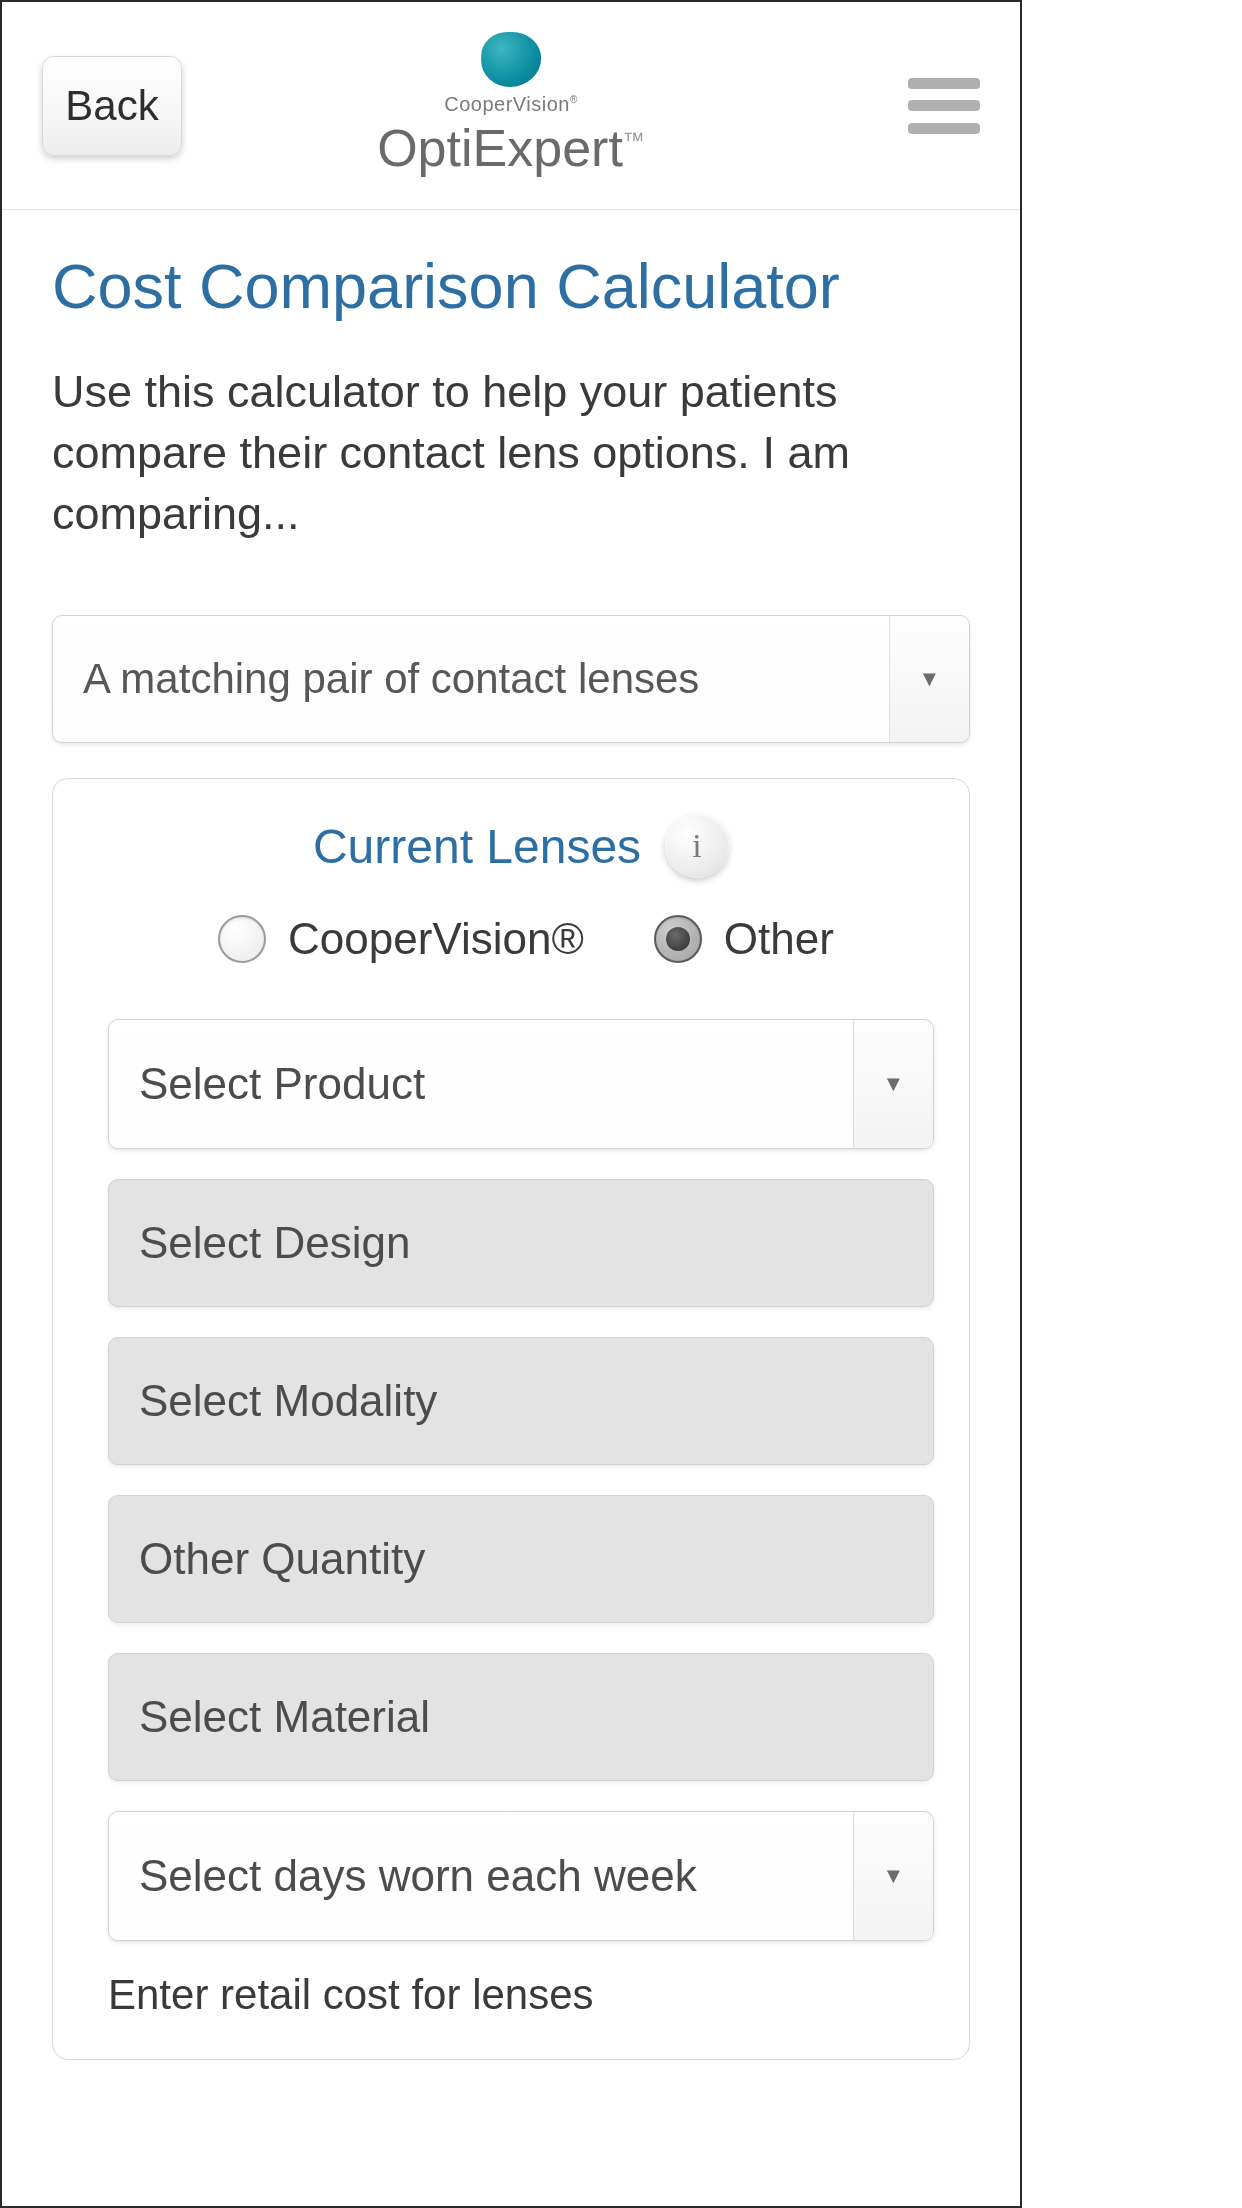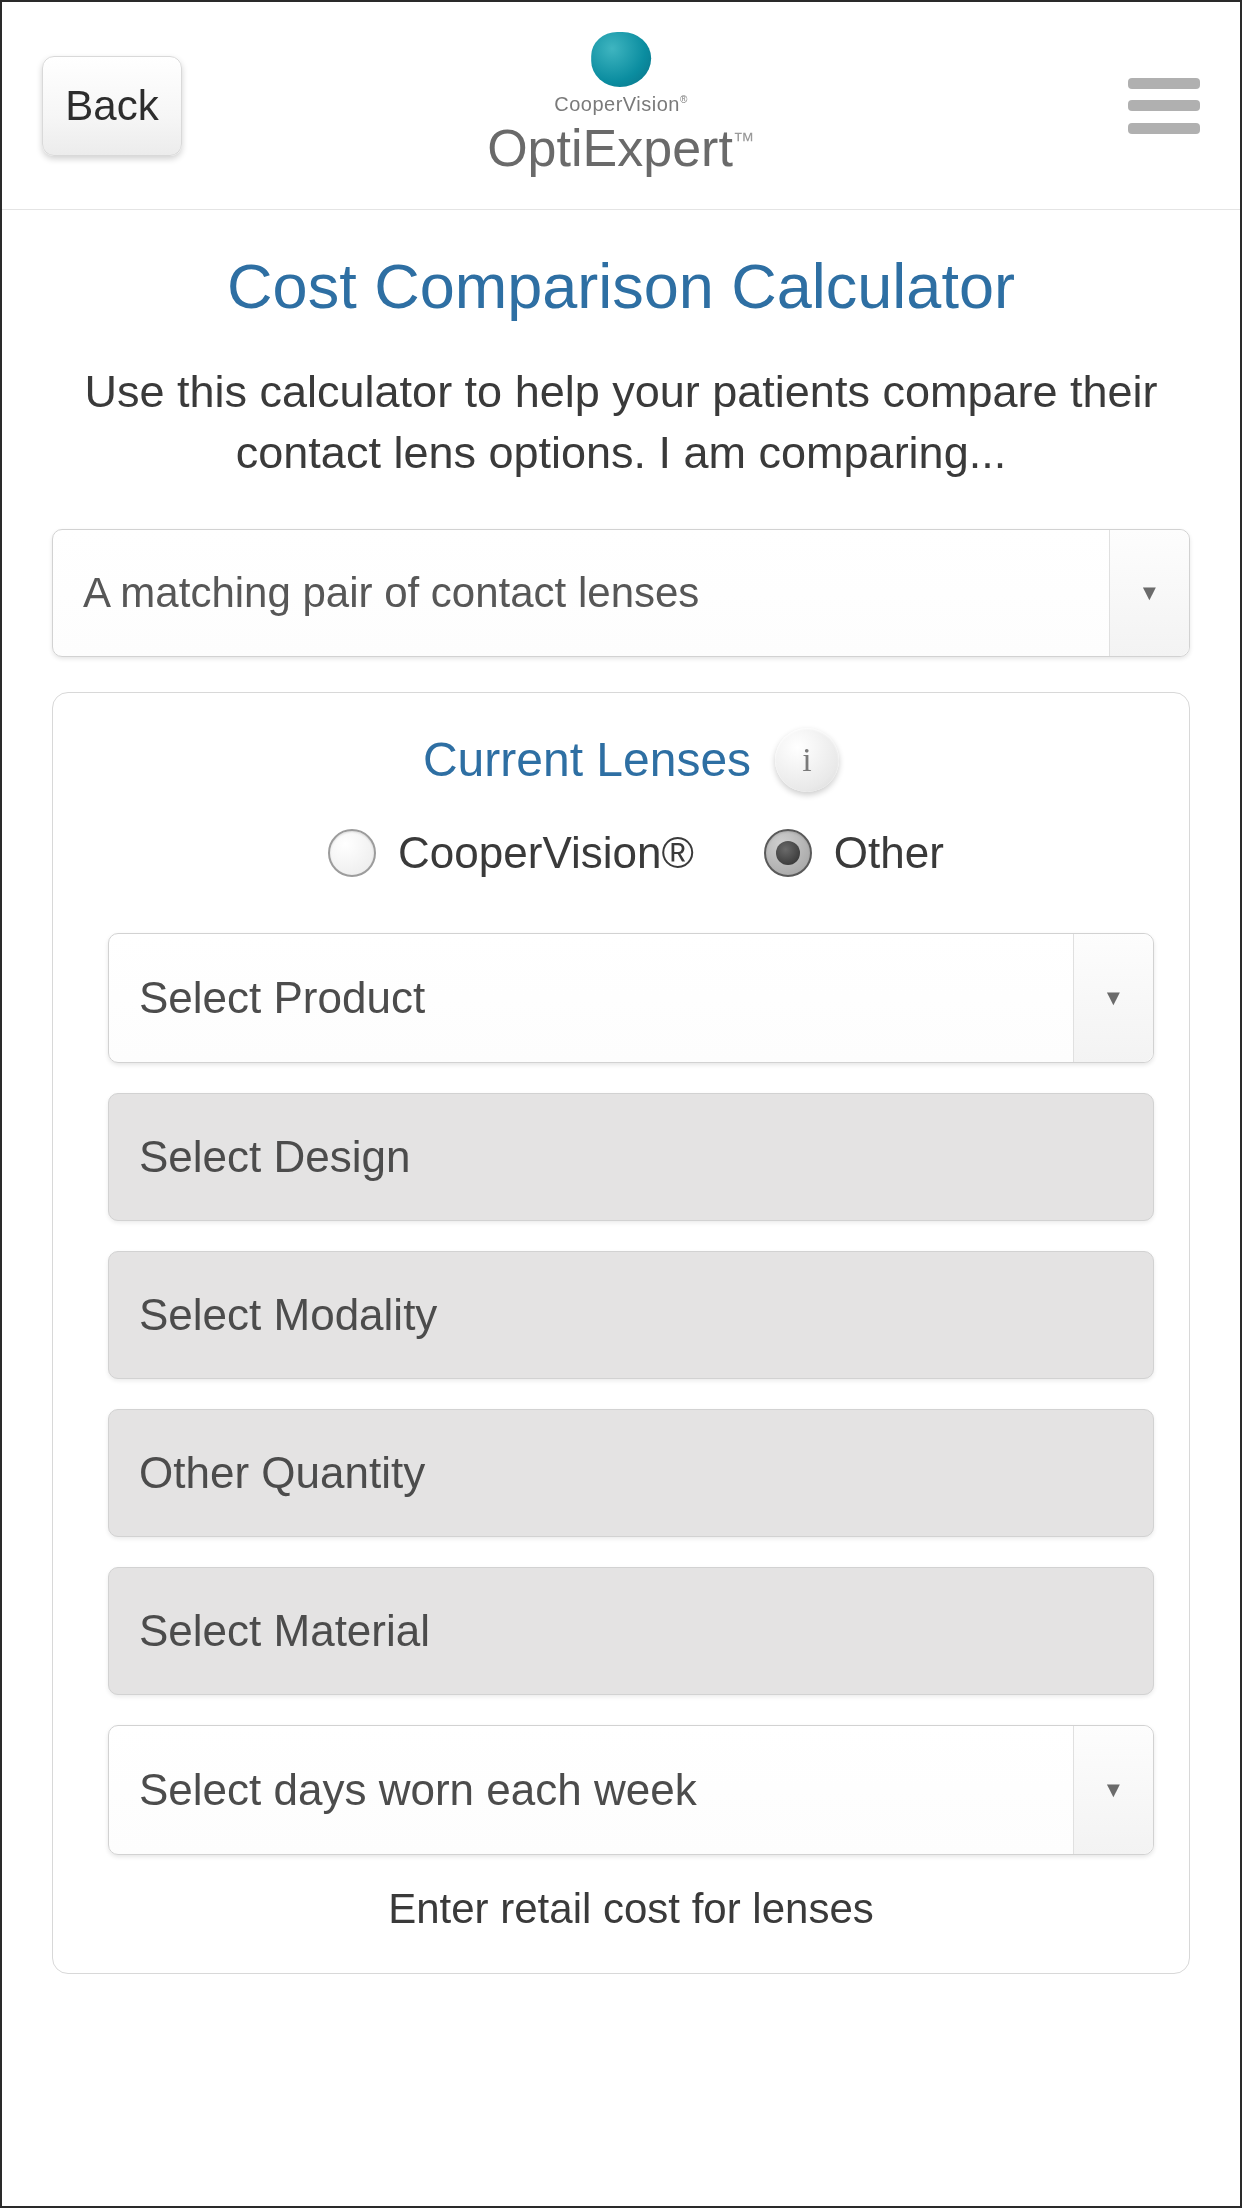--- a/index.html
+++ b/index.html
@@ -5,26 +5,25 @@
   * { box-sizing: border-box; margin: 0; padding: 0; }
   html, body {
     width: 1242px;
     height: 2208px;
     font-family: "Segoe UI", "Helvetica Neue", Arial, sans-serif;
     background: #ffffff;
     color: #3a3a3a;
     overflow: hidden;
   }
   .frame {
-    width: 1242px;
+    width: 1022px;
     height: 2208px;
     border: 2px solid #2a2a2a;
     position: relative;
     background: #ffffff;
-    text-align: center;
   }
   
   .header {
     height: 208px;
     border-bottom: 1px solid #e4e4e4;
     position: relative;
     display: flex;
     align-items: center;
     justify-content: space-between;
     padding: 0 40px;
@@ -95,21 +94,21 @@
     font-size: 63px;
     color: #2e6fa3;
     font-weight: 300;
     margin-bottom: 40px;
   }
   .intro {
     font-size: 45px;
     color: #3a3a3a;
     font-weight: 300;
     line-height: 1.35;
-    margin-bottom: 45px;
+    margin-bottom: 71px;
   }
   
   .dropdown {
     height: 128px;
     border: 1px solid #d2d2d2;
     border-radius: 10px;
     background: linear-gradient(#ffffff, #fdfdfd);
     display: flex;
     align-items: center;
     padding: 0 30px;

